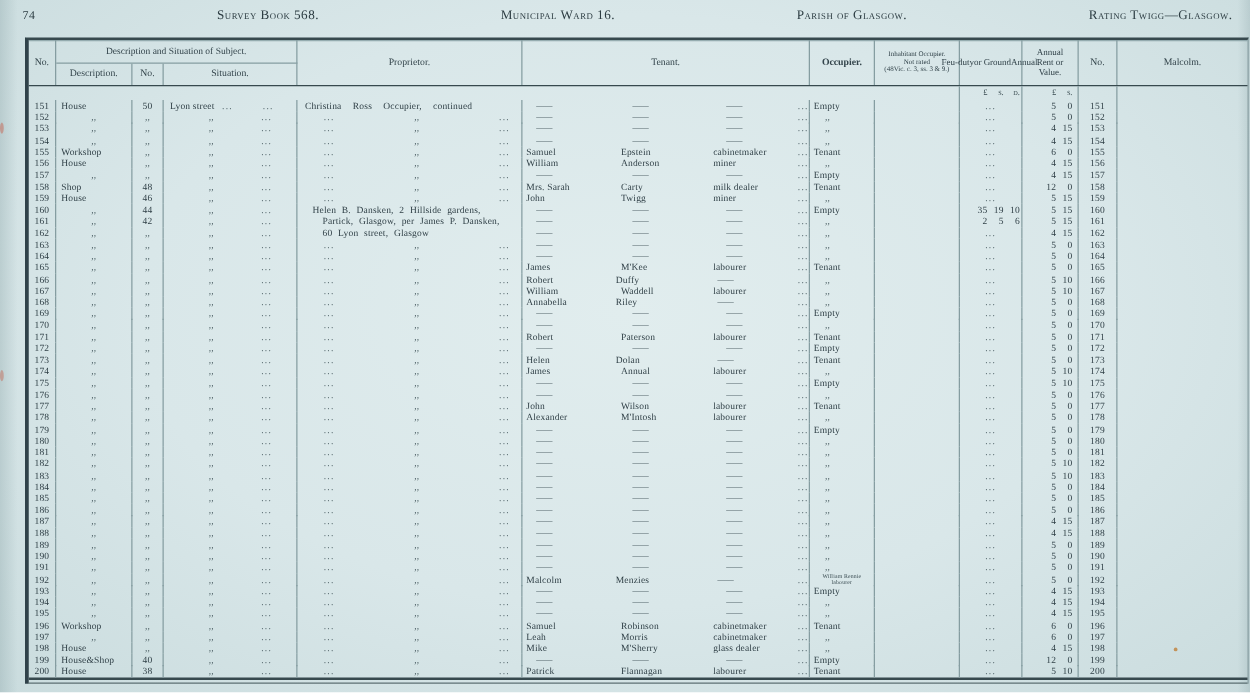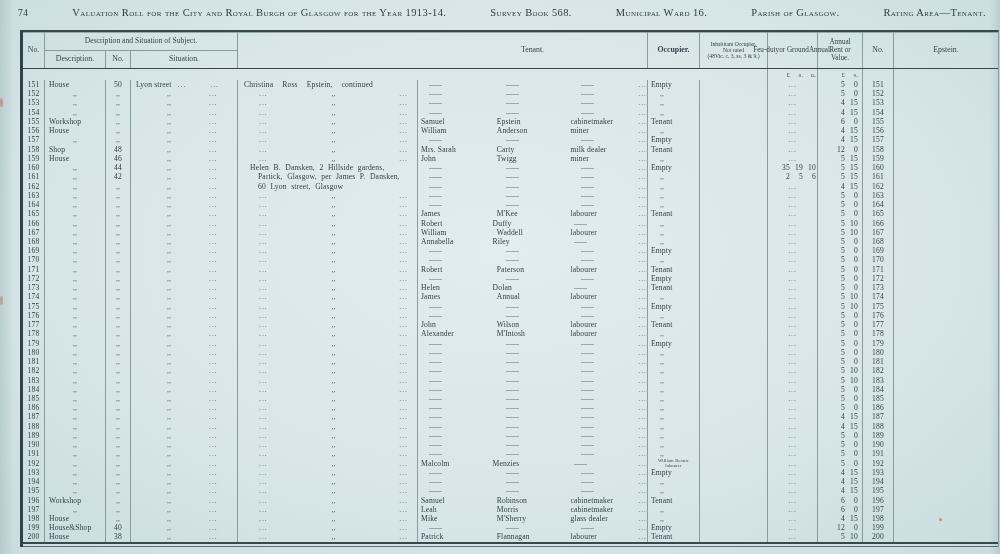--- a/index.html
+++ b/index.html
@@ -110,53 +110,53 @@
   
   .artifact{position:absolute;border-radius:50%;}
 </style>
 </head>
 <body>
 
 <div class="sheet">
 
   <div class="masthead">
     <span class="pageno">74</span>
-    <span>Valuation Roll for the City and Royal Burgh of Glasgow for the Year 1913-14.</span>
     <span>Survey Book 568.</span>
     <span>Municipal Ward 16.</span>
     <span>Parish of Glasgow.</span>
-    <span>Rating Area—Tenant.</span>
+    <span>Rating Twigg—Glasgow.</span>
   </div>
 
   <div class="vtable">
     <div class="thead">
       <div class="hcell h-no">No.</div>
       <div class="hcell h-group">Description and Situation of Subject.</div>
       <div class="hcell h-desc">Description.</div>
       <div class="hcell h-hno">No.</div>
       <div class="hcell h-sit">Situation.</div>
+      <div class="hcell h-prop">Proprietor.</div>
       <div class="hcell h-ten">Tenant.</div>
       <div class="hcell h-occ">Occupier.</div>
       <div class="hcell h-inh">
         <span>Inhabitant Occupier.</span>
         <span>Not rated</span>
         <span>(48Vic. c. 3, ss. 3 &amp; 9.)</span>
       </div>
       <div class="hcell h-feu">
         <span>Feu-duty</span>
         <span>or Ground</span>
         <span>Annual.</span>
       </div>
       <div class="hcell h-rent">
         <span>Annual</span>
         <span>Rent or</span>
         <span>Value.</span>
       </div>
       <div class="hcell h-no2">No.</div>
-      <div class="hcell h-rem">Epstein.</div>
+      <div class="hcell h-rem">Malcolm.</div>
     </div>
 
     <div class="units">
       <div class="ucell" style="grid-column:1/9"></div>
       <div class="ucell" style="grid-column:9">
         <span class="fslot f0">£</span>
         <span class="fslot f1">s.</span>
         <span class="fslot f2">d.</span>
       </div>
       <div class="ucell" style="grid-column:10">
@@ -171,21 +171,21 @@
         <div class="trow">
           <div class="cell c-no"><span class="num">151</span></div>
           <div class="cell c-desc"><span class="txt">House</span></div>
           <div class="cell c-hno"><span class="num">50</span></div>
           <div class="cell c-sit">
             <span class="txt">Lyon street</span>
             <span class="dots">...</span>
             <span class="dots">...</span>
           </div>
           <div class="cell c-prop">
-            <span class="ptext name">Christina Ross Epstein, continued</span>
+            <span class="ptext name">Christina Ross Occupier, continued</span>
           </div>
           <div class="cell c-ten">
             <span class="tn1 dashed"><span class="dash">—</span></span>
             <span class="tn2 dashed"><span class="dash">—</span></span>
             <span class="tn3 dashed"><span class="dash">—</span></span>
             <span class="tdots dots">...</span>
           </div>
           <div class="cell c-occ">
             <span class="occ-t">Empty</span>
           </div>

